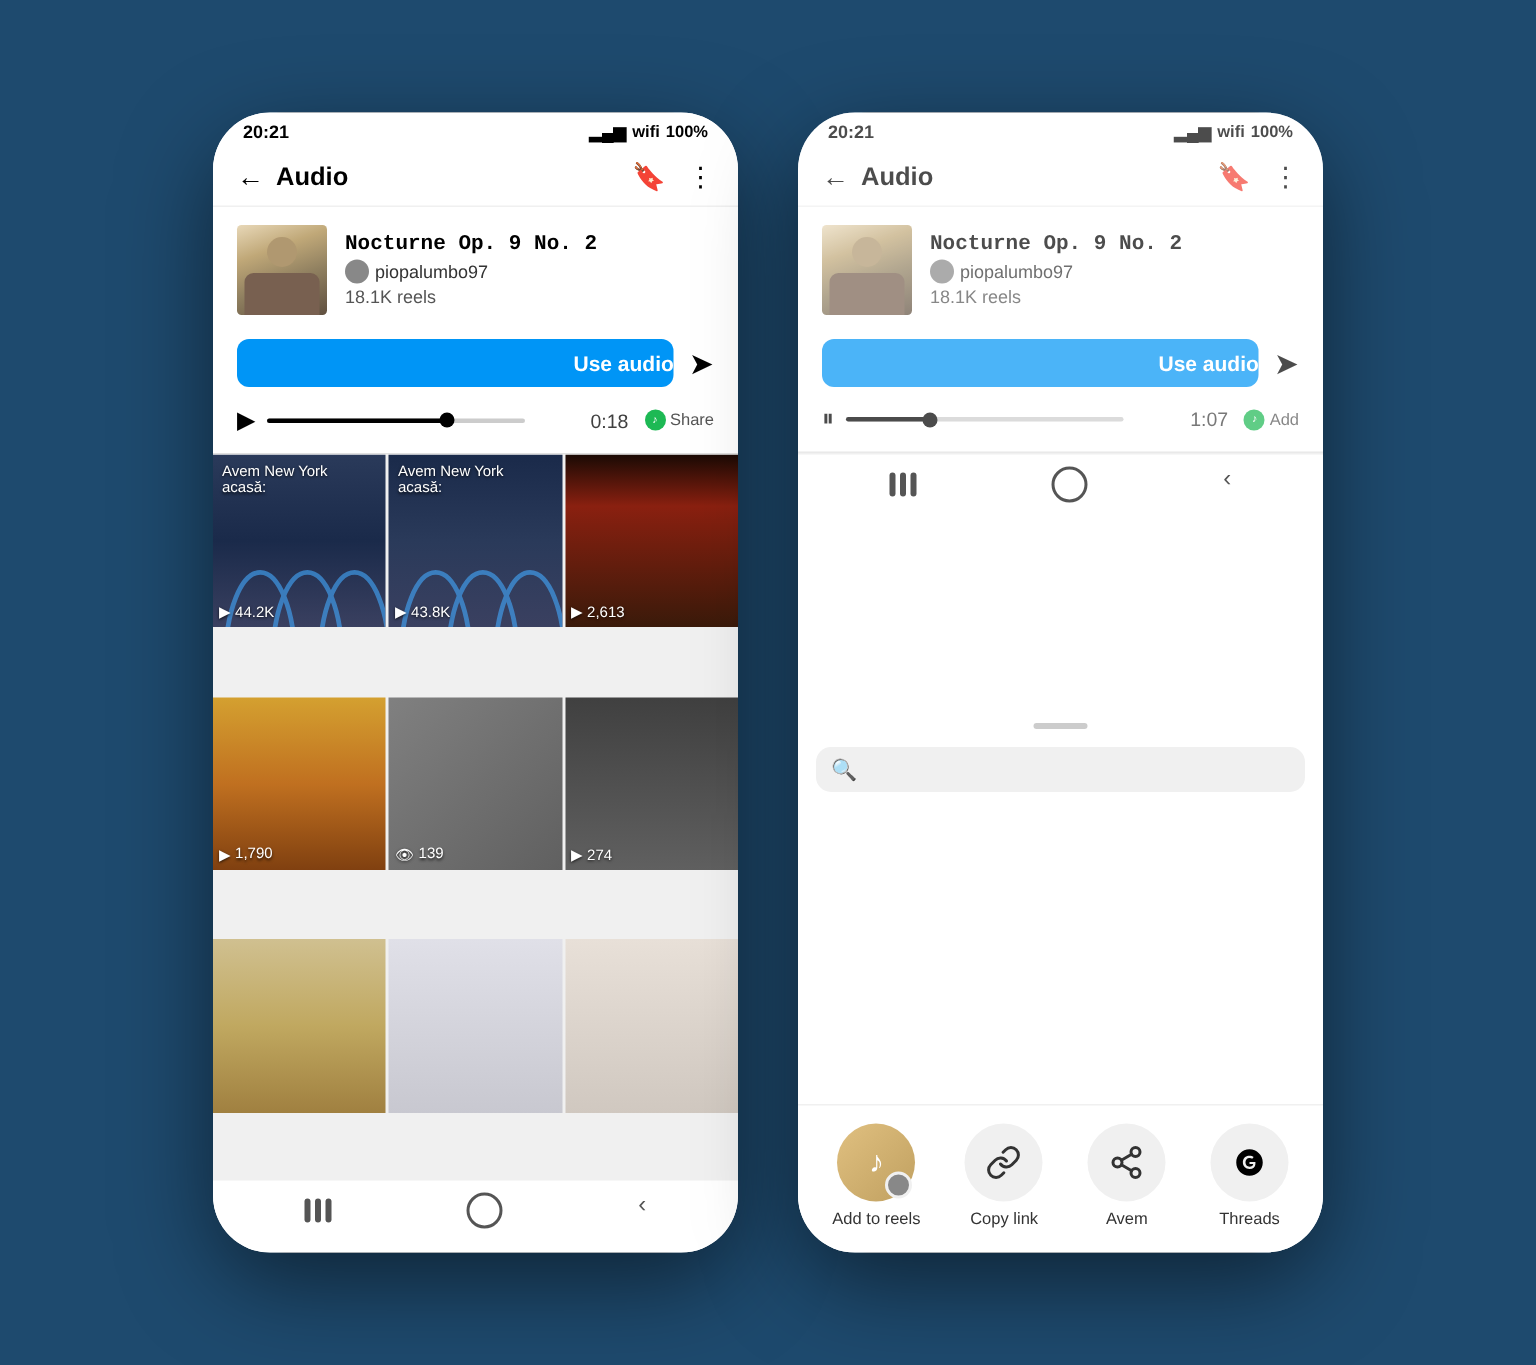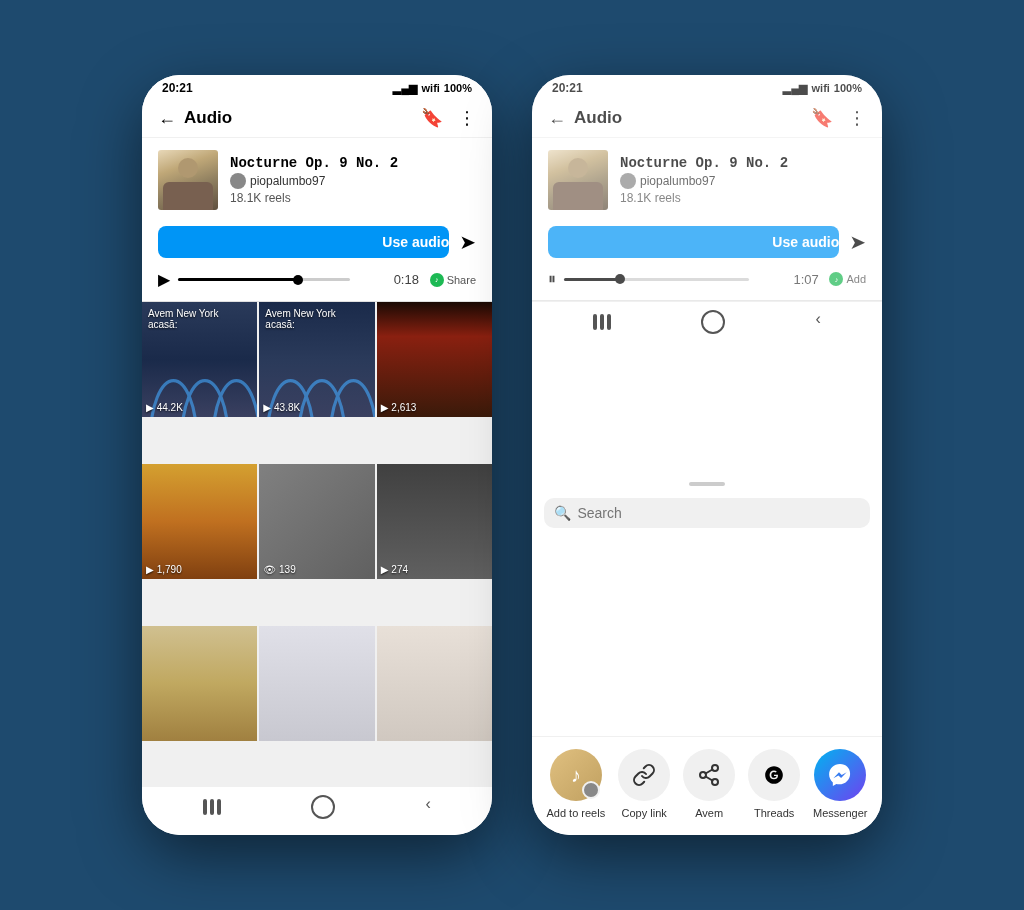--- a/index.html
+++ b/index.html
@@ -646,21 +646,20 @@
         <div class="spotify-dot">♪</div>
         <span>Add</span>
       </div>
     </div>
 
     <div class="share-sheet">
       <div class="sheet-handle"></div>
 
       <div class="sheet-search">
         <span class="search-icon-small">🔍</span>
-        <input type="text" placeholder="Search" style="">
       </div>
 
       <div class="sheet-body"></div>
 
       <div class="share-actions">
 
         <div class="share-action">
           <div class="note-icon-bg">
             <span style="font-size:20px">♪</span>
             <div class="note-user-avatar"></div>
@@ -693,28 +692,20 @@
 
         <div class="share-action">
           <div class="threads-icon">
             <svg width="26" height="26" viewBox="0 0 50 50" fill="#000">
               <path d="M25,8C15.6,8,8,15.6,8,25s7.6,17,17,17s17-7.6,17-17S34.4,8,25,8z M32.5,27.5c-0.3,3.5-2.8,5.8-7.5,5.8 c-5.2,0-8.5-3.5-8.5-8.5s3.3-8.5,8.5-8.5c2.2,0,4,0.6,5.3,1.8l-1.8,2.2c-0.9-0.8-2.1-1.2-3.5-1.2c-3.2,0-5.2,2.3-5.2,5.7 s2,5.7,5.2,5.7c2.8,0,4.4-1.3,4.8-3.5H25v-2.5h7.6C32.6,26.3,32.6,26.9,32.5,27.5z"></path>
             </svg>
           </div>
           <span class="share-action-label">Threads</span>
         </div>
 
-        <div class="share-action">
-          <div class="messenger-icon">
-            <svg width="28" height="28" viewBox="0 0 36 36" fill="#fff">
-              <path d="M18 4C10.3 4 4 10 4 17.4c0 4 1.8 7.6 4.8 10.1V32l4.5-2.5c1.2.3 2.4.5 3.7.5 7.7 0 14-6 14-13.4S25.7 4 18 4zm1.4 18L16 18.6l-6.5 3.5 7.2-7.6 3.5 3.5 6.4-3.5-7.2 7.5z"></path>
-            </svg>
-          </div>
-          <span class="share-action-label">Messenger</span>
-        </div>
 
       </div>
     </div>
 
     <div class="bottom-nav" style="position:relative;z-index:0">
       <div style="display:flex;gap:3px;align-items:center">
         <div style="width:4px;height:16px;background:#555;border-radius:2px"></div>
         <div style="width:4px;height:16px;background:#555;border-radius:2px"></div>
         <div style="width:4px;height:16px;background:#555;border-radius:2px"></div>
       </div>

